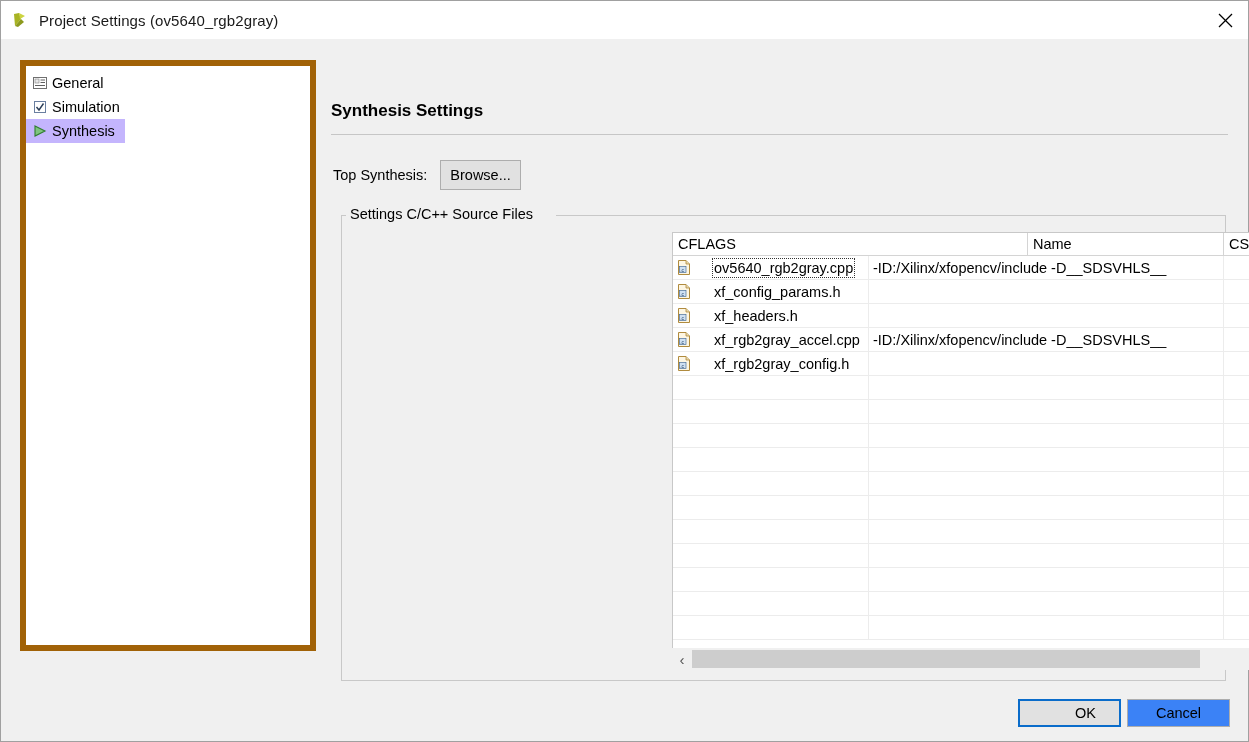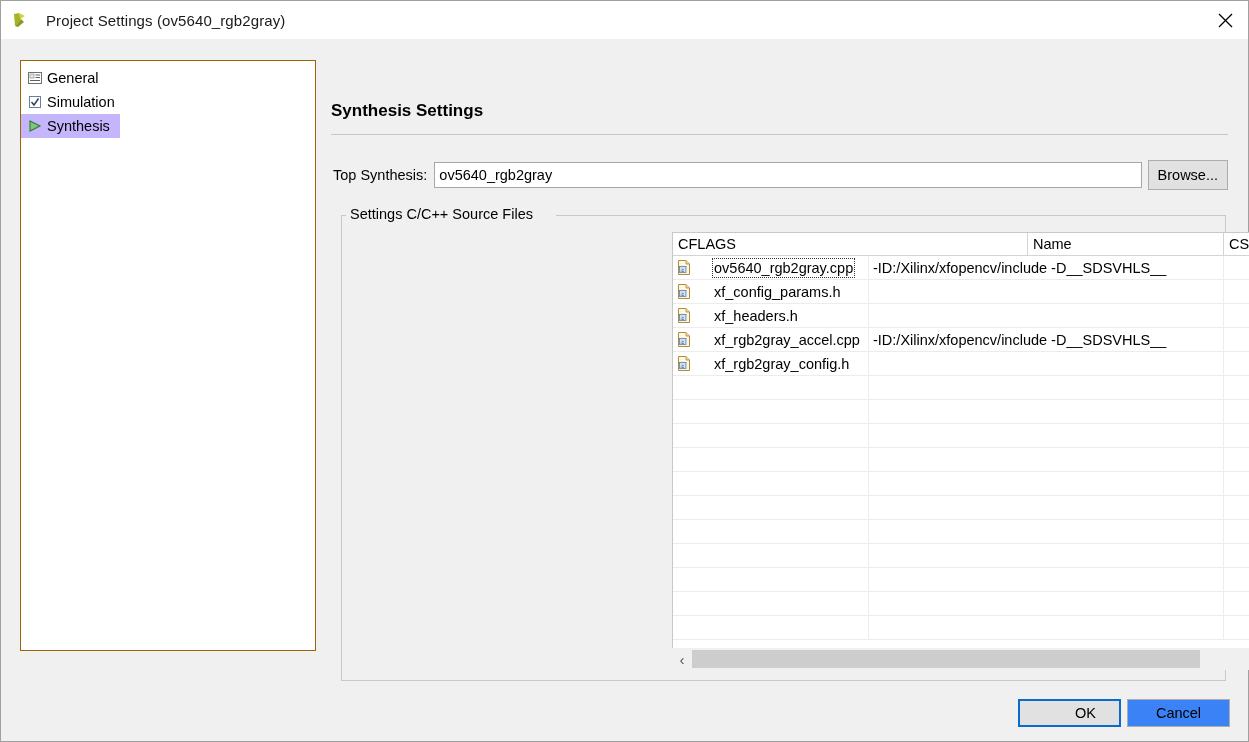--- a/index.html
+++ b/index.html
@@ -24,21 +24,20 @@
 
   
   #titlebar {
     height: 38px;
     flex: 0 0 38px;
     background: #ffffff;
     display: flex;
     align-items: center;
     padding-left: 9px;
     position: relative;
-    gap: 7px;
   }
   #app-icon {
     width: 20px; height: 20px;
     flex: 0 0 20px;
     margin-right: 9px;
     position: relative;
   }
   #title-text {
     font-size: 15px;
     color: #1a1a1a;
@@ -59,21 +58,21 @@
     position: relative;
     background: #f0f0f0;
   }
 
   
   #sidebar {
     position: absolute;
     left: 19px; top: 21px;
     width: 296px; height: 591px;
     background: #ffffff;
-    border: 1px solid #a16207;
+    border: 6px solid #a16207;
     padding-top: 5px;
   }
   .side-item {
     height: 24px;
     display: flex;
     align-items: center;
     padding-left: 6px;
     margin: 0 0 0 0;
     width: fit-content;
     min-width: 0;
@@ -338,21 +337,20 @@
 
     </div>
 
     <div id="panel">
 
       <div id="page-title">Synthesis Settings</div>
       <div id="title-rule"></div>
 
       <div id="topfunc-row">
         <span id="topfunc-label">Top Synthesis:</span>
-        <input id="topfunc-input" type="text" value="ov5640_rgb2gray" style="">
         <button id="browse-btn">Browse...</button>
       </div>
 
       <div id="groupbox"></div>
       <div id="groupbox-top">
         <span class="lseg"></span>
           <span class="rseg"></span>
       </div>
       <div id="groupbox-legend">Settings C/C++ Source Files</div>
 

